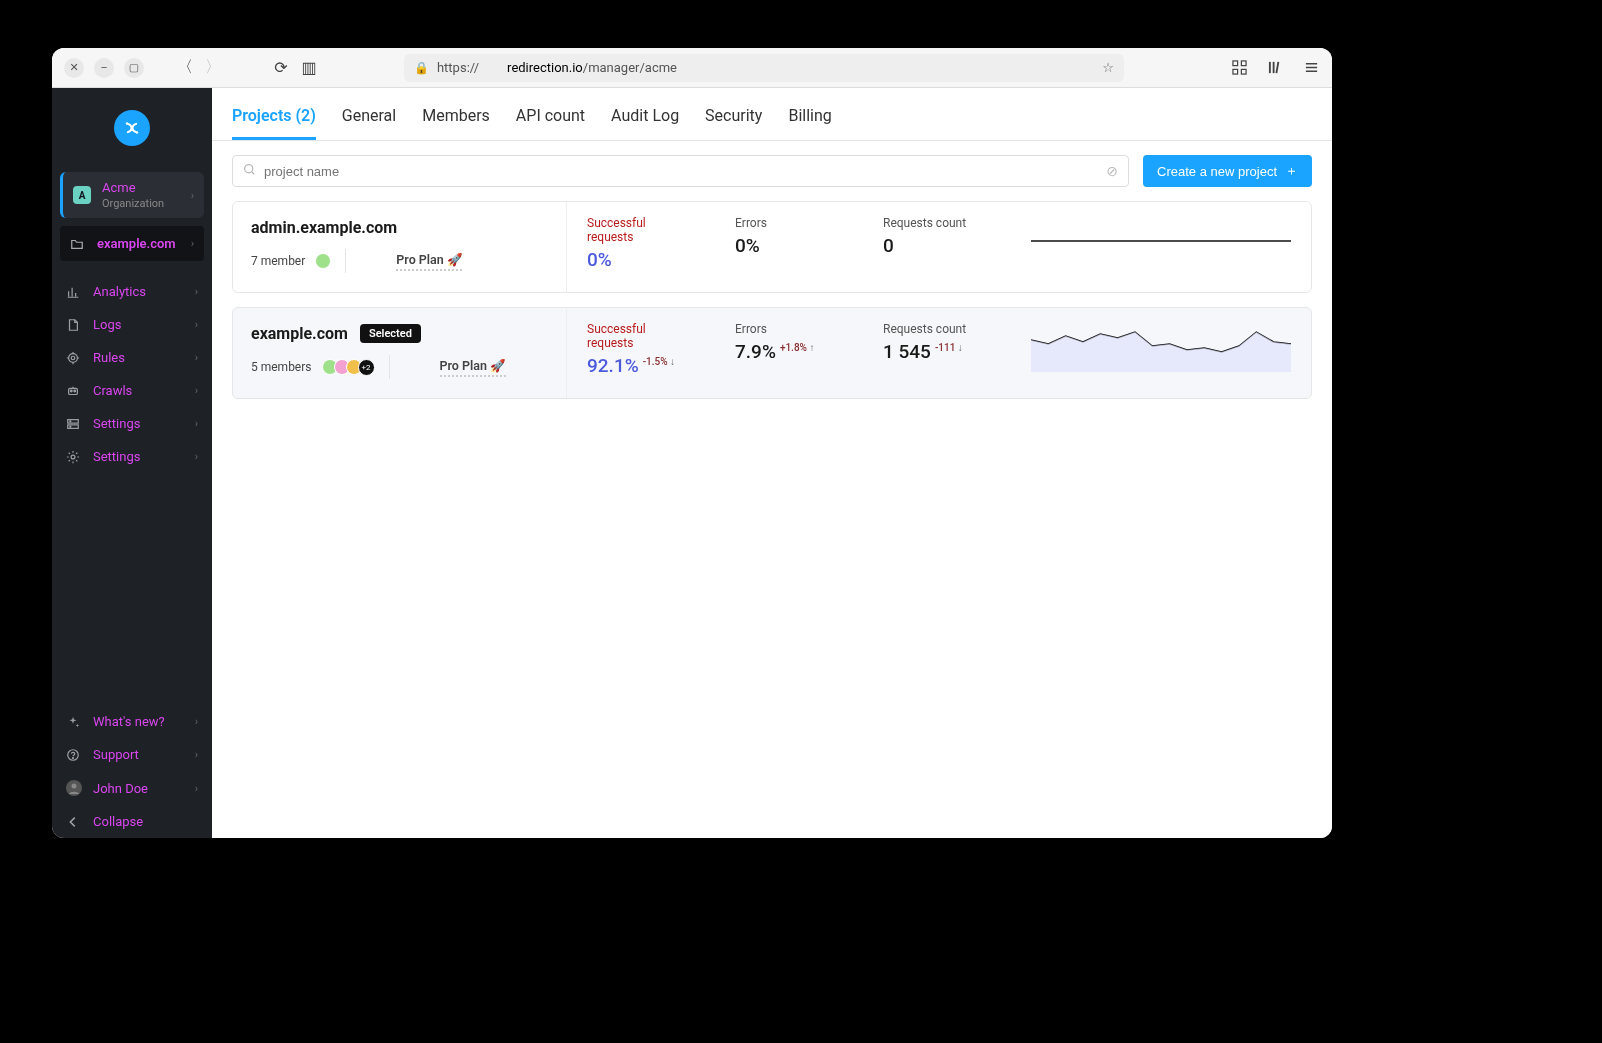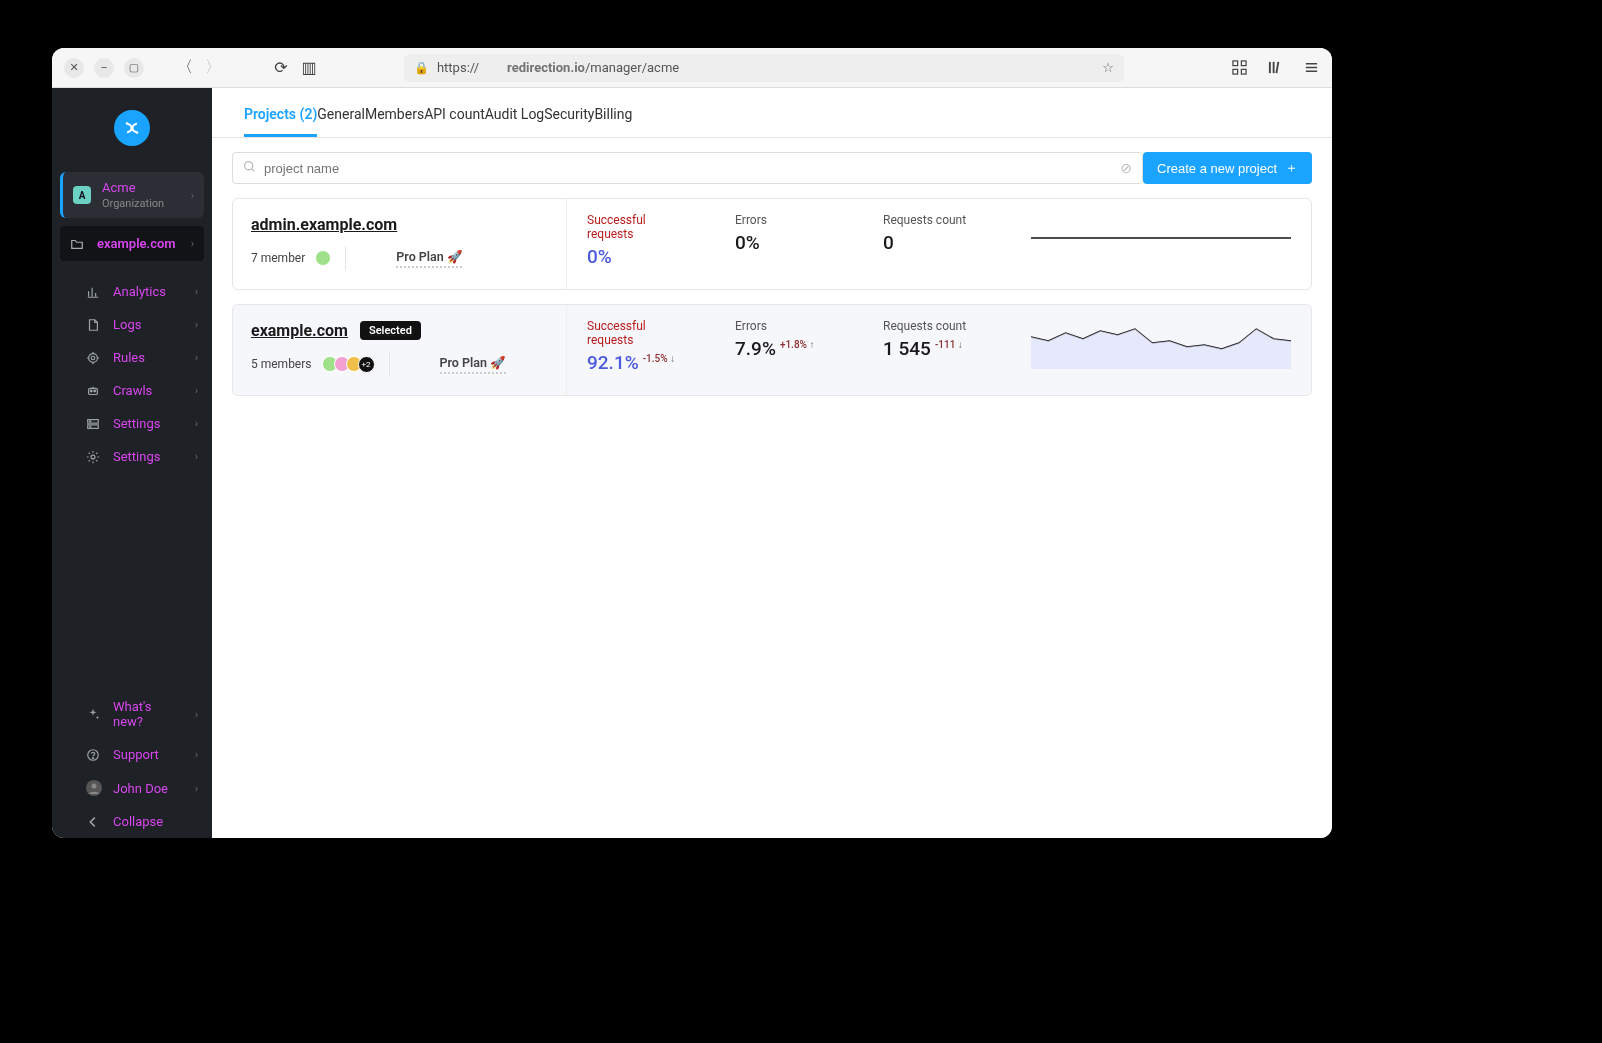--- a/index.html
+++ b/index.html
@@ -38,21 +38,21 @@
   }
   .chrome .nav-icn, .chrome .right-icn {
     width: 18px; height:18px; display:inline-flex; align-items:center; justify-content:center; color:#444;
   }
   .chrome .nav-icn.disabled { color:#bbb; }
   .chrome .url-bar {
     flex:1; max-width: 720px; margin: 0 auto;
     height: 28px; background:#eee; border-radius: 6px;
     display:flex; align-items:center; padding:0 10px; font-size:13px; color:#555;
   }
-  .chrome .url-bar .domain { color:#737373; font-weight:700;padding-left:28px; }
+  .chrome .url-bar .domain { color:#000000; font-weight:400;padding-left:28px; }
   .chrome .url-bar .lock { margin-right:8px; color:#666; font-size:12px;}
   .chrome .url-bar .star-icn { margin-left:auto; color:#666; }
   .chrome .tools { display:flex; gap:18px; margin-left:20px; }
 
   
   .app {
     flex:1; display:flex; min-height:0;
   }
   .sidebar {
     width: 160px; background:#1e2126; color:#c7c7c7;
@@ -61,21 +61,21 @@
   }
   .sidebar .logo {
     height: 80px; display:flex; align-items:center; justify-content:center;
   }
   .sidebar .logo-badge {
     width:36px;height:36px; background:#1aa3ff; border-radius:50%;
     display:flex;align-items:center;justify-content:center;color:#fff; font-weight:bold;
   }
   .side-item {
     display:flex; align-items:center; padding:9px 14px; gap:11px;
-    cursor:pointer; position:relative;margin-left:20px;
+    cursor:pointer; position:relative;
   }
   .side-item.org-block {
     background:#2b2e34; border-radius:6px; margin:4px 8px; padding:8px 10px;
     border-left:3px solid #1aa3ff;
   }
   .side-item .av {
     width:18px;height:18px;border-radius:4px; background:#6bd1c2; color:#112; font-size:10px; font-weight:700;
     display:inline-flex;align-items:center;justify-content:center;
   }
   .side-item .icn { width:16px; color:#9aa0a6; display:inline-flex; }
@@ -84,28 +84,28 @@
   .side-item .chev { color:#666; font-size:11px; }
   .sidebar .bottom {
     margin-top:auto;
   }
   .sidebar .side-item.proj { background:#111317; border-radius:4px; margin:4px 8px; padding:10px;}
   .sidebar .side-item.proj .lbl { font-weight:600; }
 
   
   .main { flex:1; background:#fff; display:flex; flex-direction:column; min-width:0; }
   .tabs {
-    display:flex; padding: 12px 20px 0 32px; font-size:14px; color:#333;
+    display:flex; gap:26px; padding: 12px 20px 0 20px; font-size:16px; color:#333;
     border-bottom:1px solid #e5e5e5;
   }
   .tab { padding: 6px 0 12px 0; cursor:pointer; }
   .tab.active { color:#1aa3ff; border-bottom:3px solid #1aa3ff; font-weight:600; }
 
   .toolbar {
-    display:flex; padding:14px 20px 4px 20px; align-items:center;
+    display:flex; gap:14px; padding:14px 20px 4px 20px; align-items:center;
   }
   .search-box {
     flex:1; border:1px solid #ddd; border-radius:4px; height:32px;
     display:flex; align-items:center; padding:0 10px; color:#999; font-size:13px;
     background:#fff;
   }
   .search-box input {
     flex:1; border:none; outline:none; font-size:13px; background:transparent; color:#333;
   }
   .search-box .clear { color:#bbb; font-size:14px; }
@@ -117,21 +117,21 @@
 
   .cards { padding: 10px 20px; display:flex; flex-direction:column; gap:14px; }
   .card {
     border:1px solid #e6e6e6; border-radius:6px; display:flex; min-height:92px;
     background:#fff;
   }
   .card.selected { background:#f6f7fb; }
   .card-left {
     width: 350px; border-right:1px solid #eee; padding:16px 18px;
   }
-  .card-left .title { font-size:16px; font-weight:700; color:#1a1a1a; display:flex; align-items:center; gap:12px;text-decoration:underline;}
+  .card-left .title { font-size:16px; font-weight:700; color:#1a1a1a; display:flex; align-items:center; gap:12px;}
   .badge {
     background:#111; color:#fff; font-size:11px; padding:3px 9px; border-radius:4px; font-weight:600;
   }
   .card-left .meta {
     margin-top:12px; display:flex; align-items:center; gap:14px; font-size:12px; color:#444;
   }
   .card-left .avatars { display:inline-flex; }
   .card-left .avatars .a {
     width:16px;height:16px;border-radius:50%;background:#9fe08a;border:1.5px solid #fff;
     margin-left:-4px;

